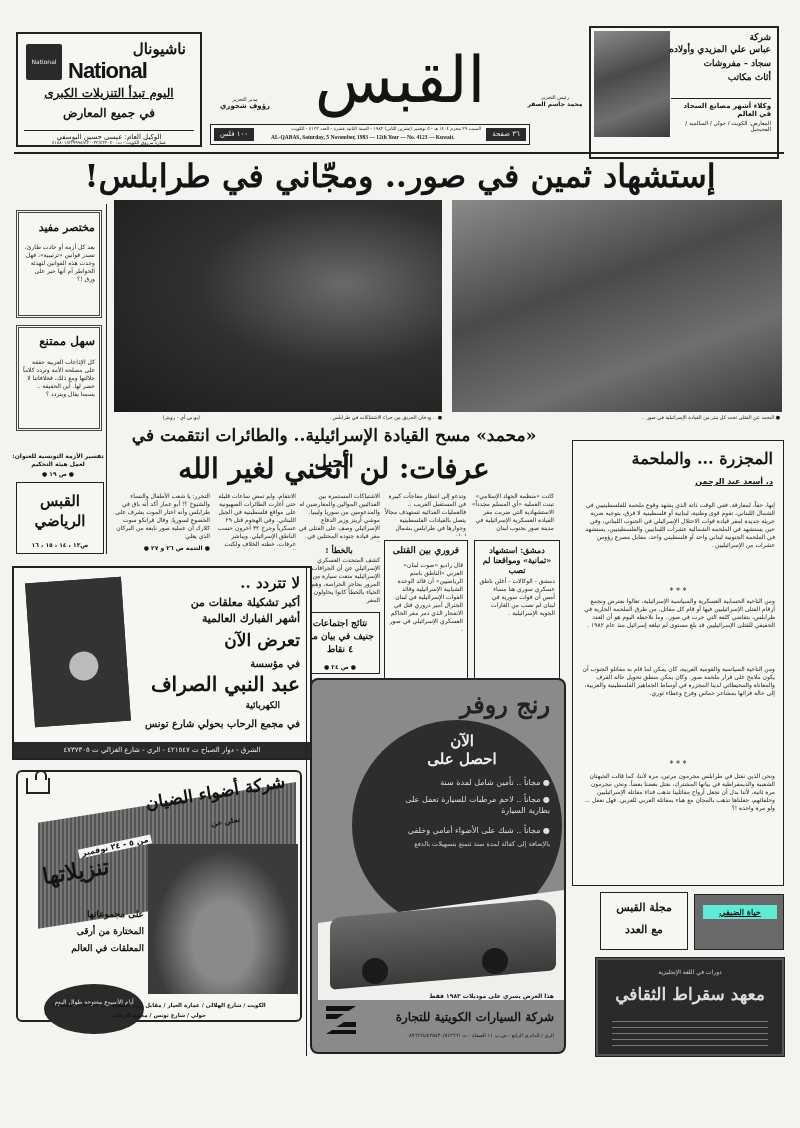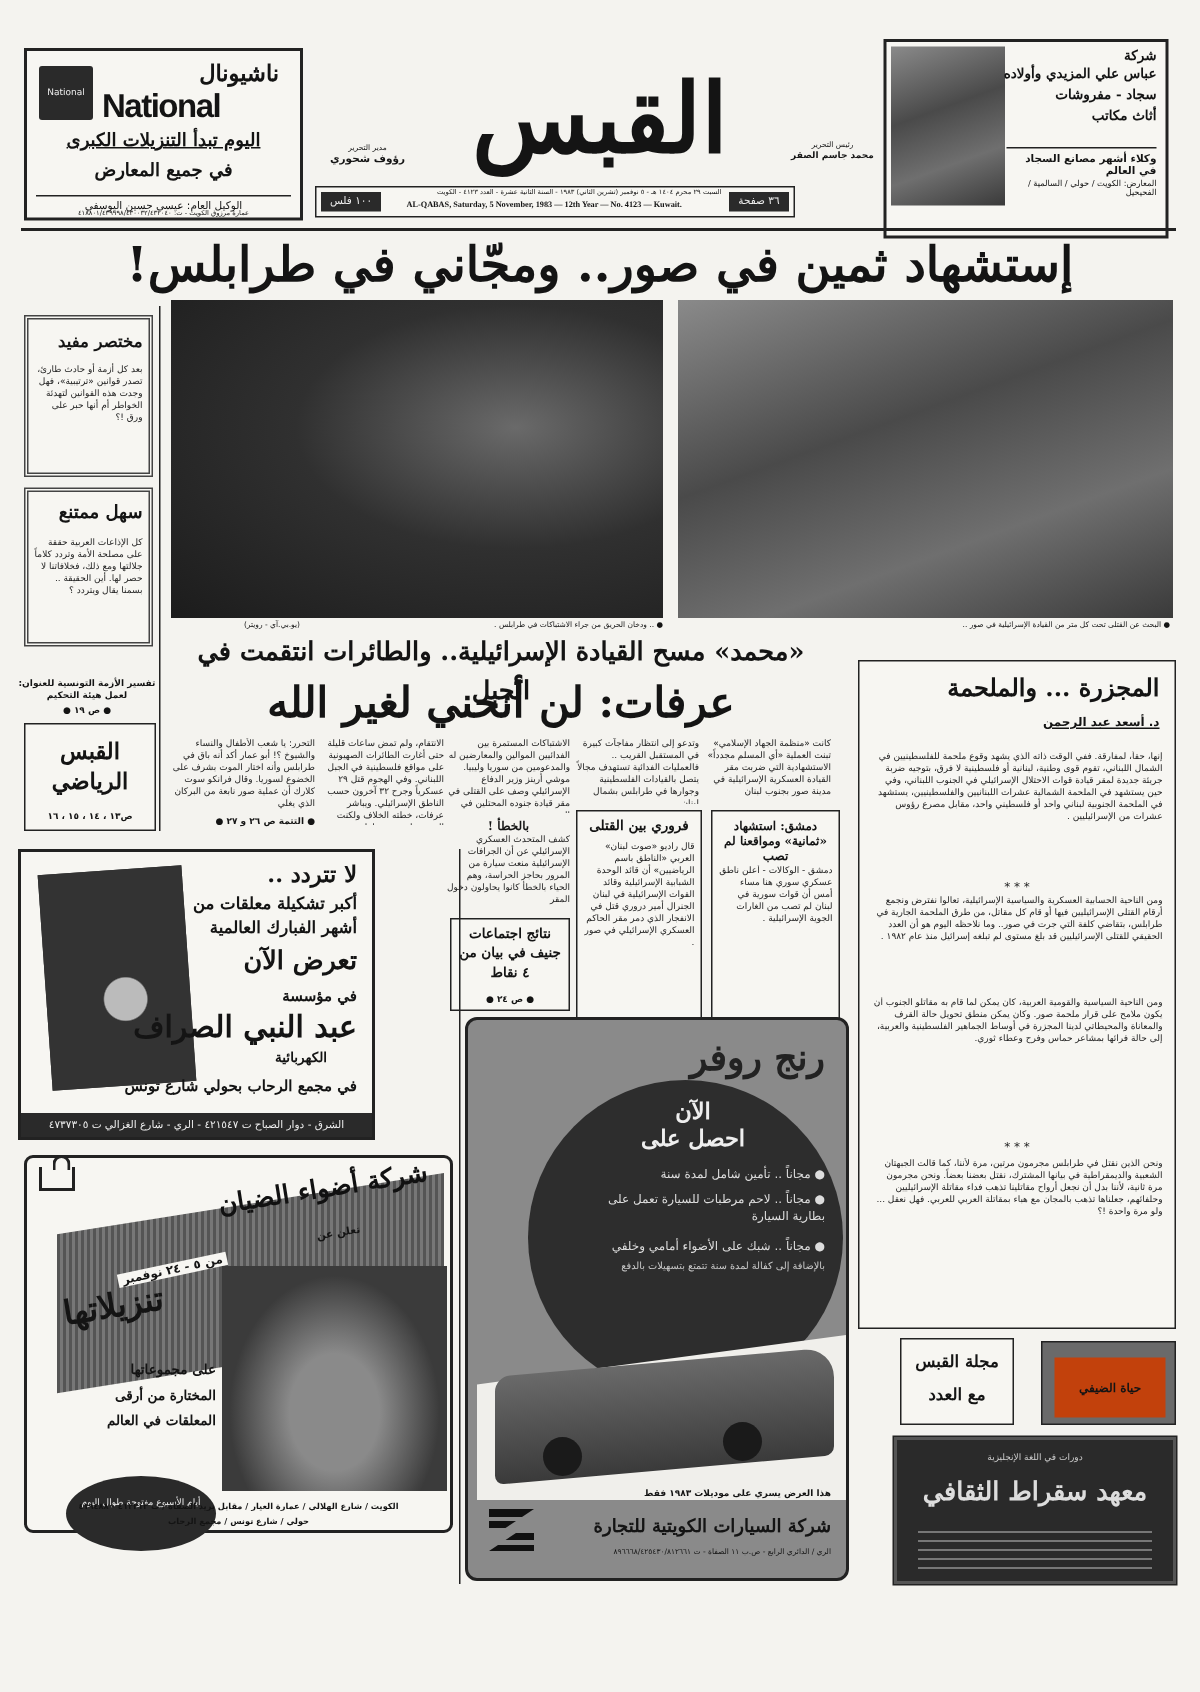--- a/index.html
+++ b/index.html
@@ -29,21 +29,21 @@
   <div class="abs rtl hl ctr" style="left:6px;right:6px;top:72px;font-size:12px;">في جميع المعارض</div>
   <div class="abs rtl ctr" style="left:6px;right:6px;top:96px;font-size:7px;border-top:1px solid #222;padding-top:2px;">الوكيل العام: عيسى حسين اليوسفي</div>
   <div class="abs rtl ctr" style="left:6px;right:6px;top:106px;font-size:4.5px;">عمارة مرزوق الكويت - ت: ٤١٨٨٠١/٤٣٩٩٩٨/٤٣٠٠٣٢/٤٣٢٠٤٠</div>
 </div>
 
 <div class="abs rtl ctr" style="left:210px;top:96px;width:70px;">
   <div style="font-size:5px;">مدير التحرير</div>
   <div style="font-size:7px;font-weight:bold;">رؤوف شحوري</div>
 </div>
 
-<div class="abs ctr hl" style="left:300px;top:40px;width:200px;height:80px;font-size:64px;line-height:80px;font-weight:700;letter-spacing:-2px;">القبس</div>
+<div class="abs ctr hl" style="left:300px;top:40px;width:200px;height:80px;font-size:64px;line-height:80px;font-weight:400;letter-spacing:-2px;">القبس</div>
 
 <div class="abs rtl ctr" style="left:520px;top:94px;width:70px;">
   <div style="font-size:5px;">رئيس التحرير</div>
   <div style="font-size:6px;font-weight:bold;">محمد جاسم الصقر</div>
 </div>
 
 <div class="abs box" style="left:210px;top:124px;width:320px;height:21px;">
   <div class="abs dark ctr" style="left:3px;top:3px;width:40px;height:13px;font-size:7px;line-height:13px;">١٠٠ فلس</div>
   <div class="abs rtl" style="left:50px;right:48px;top:1px;font-size:4.5px;white-space:nowrap;overflow:hidden;">السبت ٢٩ محرم ١٤٠٤ هـ - ٥ نوفمبر (تشرين الثاني) ١٩٨٣ - السنة الثانية عشرة - العدد ٤١٢٣ - الكويت</div>
   <div class="abs" style="left:60px;right:48px;top:9px;font-size:5.5px;font-weight:bold;font-family:'Liberation Serif',serif;white-space:nowrap;overflow:hidden;">AL-QABAS, Saturday, 5 November, 1983 — 12th Year — No. 4123 — Kuwait.</div>
@@ -120,21 +120,21 @@
   <div class="abs rtl txt" style="left:8px;right:8px;top:60px;height:82px;overflow:hidden;">إنها، حقاً، لمفارقة. ففي الوقت ذاته الذي يشهد وقوع ملحمة للفلسطينيين في الشمال اللبناني، تقوم قوى وطنية، لبنانية أو فلسطينية لا فرق، بتوجيه ضربة جريئة جديدة لمقر قيادة قوات الاحتلال الإسرائيلي في الجنوب اللبناني، وفي حين يستشهد في الملحمة الشمالية عشرات اللبنانيين والفلسطينيين، يستشهد في الملحمة الجنوبية لبناني واحد أو فلسطيني واحد، مقابل مصرع رؤوس عشرات من الإسرائيليين .</div>
   <div class="abs ctr" style="left:8px;right:8px;top:146px;font-size:8px;">* * *</div>
   <div class="abs rtl txt" style="left:8px;right:8px;top:156px;height:64px;overflow:hidden;">ومن الناحية الحسابية العسكرية والسياسية الإسرائيلية، تعالوا نفترض ونجمع أرقام القتلى الإسرائيليين فيها أو قام كل مقاتل، من طرق الملحمة الجارية في طرابلس، بتقاضي كلفة التي جرت في صور.. وما نلاحظه اليوم هو أن العدد الحقيقي للقتلى الإسرائيليين قد بلغ مستوى لم تبلغه إسرائيل منذ عام ١٩٨٢ .</div>
   <div class="abs rtl txt" style="left:8px;right:8px;top:224px;height:80px;overflow:hidden;">ومن الناحية السياسية والقومية العربية، كان يمكن لما قام به مقاتلو الجنوب أن يكون ملامح على قرار ملحمة صور. وكان يمكن منطق تحويل حالة القرف والمعاناة والمحيطاتي لدينا المجزرة في أوساط الجماهير الفلسطينية والعربية، إلى حالة فرائها بمشاعر حماس وفرح وعطاء ثوري.</div>
 </div>
 <div class="abs box" style="left:572px;top:760px;width:212px;height:126px;border-top:none;">
   <div class="abs ctr" style="left:8px;right:8px;top:0px;font-size:8px;">* * *</div>
   <div class="abs rtl txt" style="left:8px;right:8px;top:12px;height:108px;overflow:hidden;">ونحن الذين نقتل في طرابلس مجرمون مرتين، مرة لأننا، كما قالت الجبهتان الشعبية والديمقراطية في بيانها المشترك، نقتل بعضنا بعضاً. ونحن مجرمون مرة ثانية، لأننا بدل أن نجعل أرواح مقاتلينا تذهب فداء مقاتلة الإسرائيليين وحلفائهم، جعلناها تذهب بالمجان مع هباء بمقاتلة العربي للعربي. فهل نعقل ... ولو مرة واحدة !؟</div>
 </div>
 
-<div class="abs box" style="left:12px;top:566px;width:238px;height:194px;border-width:2px;">
+<div class="abs box" style="left:12px;top:566px;width:300px;height:194px;border-width:2px;">
   <div class="abs" style="left:16px;top:12px;width:96px;height:144px;background:radial-gradient(circle at 55% 60%,#bbb 0 14px,#333 15px),#2b2b2b;transform:rotate(-4deg);"></div>
   <div class="abs rtl hl" style="right:10px;top:6px;font-size:15px;">لا تتردد ..</div>
   <div class="abs rtl hl" style="right:10px;top:28px;font-size:11px;">أكبر تشكيلة معلقات من</div>
   <div class="abs rtl hl" style="right:10px;top:44px;font-size:11px;">أشهر الفبارك العالمية</div>
   <div class="abs rtl hl" style="right:10px;top:62px;font-size:17px;">تعرض الآن</div>
   <div class="abs rtl hl" style="right:10px;top:90px;font-size:10px;">في مؤسسة</div>
   <div class="abs rtl hl" style="right:10px;top:104px;font-size:20px;font-weight:900;">عبد النبي الصراف</div>
   <div class="abs rtl hl" style="right:30px;top:132px;font-size:9px;">الكهربائية</div>
   <div class="abs rtl hl" style="right:10px;top:150px;font-size:10px;">في مجمع الرحاب بحولي شارع تونس</div>
   <div class="abs rtl dark ctr" style="left:0;right:0;bottom:0;height:16px;font-size:7px;line-height:16px;">الشرق - دوار الصباح ت ٤٢١٥٤٧ - الري - شارع الغزالي ت ٤٧٣٧٣٠٥</div>
@@ -168,26 +168,26 @@
   <div class="abs" style="left:6px;top:210px;width:246px;height:110px;background:#f0efeb;clip-path:polygon(0 30%,100% 0,100% 100%,0 100%);"></div>
   <div class="abs" style="left:18px;top:228px;width:226px;height:72px;background:linear-gradient(180deg,#6a6a6a,#3a3a3a);border-radius:10px 20px 6px 6px;transform:skewY(-5deg);"></div>
   <div class="abs" style="left:50px;top:278px;width:26px;height:26px;border-radius:50%;background:#1a1a1a;"></div>
   <div class="abs" style="left:170px;top:268px;width:26px;height:26px;border-radius:50%;background:#1a1a1a;"></div>
   <div class="abs rtl" style="left:10px;right:10px;top:312px;font-size:6px;font-weight:bold;">هذا العرض يسري على موديلات ١٩٨٣ فقط</div>
   <div class="abs" style="left:14px;top:326px;width:30px;height:28px;background:repeating-linear-gradient(180deg,#111 0 5px,#8a8a8a 5px 8px);clip-path:polygon(0 0,100% 0,30% 50%,100% 50%,100% 100%,0 100%,70% 50%,0 50%);"></div>
   <div class="abs rtl hl" style="right:10px;top:330px;font-size:12px;">شركة السيارات الكويتية للتجارة</div>
   <div class="abs rtl" style="left:50px;right:10px;top:352px;font-size:5px;white-space:nowrap;overflow:hidden;">الري / الدائري الرابع - ص.ب ١١ الصفاة - ت ٨٩٦٦٦٨/٤٢٥٤٣٠/٨١٢٦٦١</div>
 </div>
 
-<div class="abs box" style="left:600px;top:892px;width:76px;height:58px;">
+<div class="abs box" style="left:600px;top:892px;width:88px;height:58px;">
   <div class="abs rtl ctr hl" style="left:2px;right:2px;top:8px;font-size:11px;">مجلة القبس</div>
   <div class="abs rtl ctr hl" style="left:2px;right:2px;top:30px;font-size:11px;">مع العدد</div>
 </div>
 <div class="abs" style="left:694px;top:894px;width:90px;height:56px;background:#6a6a6a;border:1.5px solid #222;">
-  <div class="abs rtl ctr hl" style="left:8px;right:6px;top:10px;font-size:8px;background:#c2410c;padding:15px;">حياة الضيفي</div>
+  <div class="abs rtl ctr hl" style="left:8px;right:6px;top:10px;font-size:8px;background:#5eead4;padding:2px;text-decoration:underline;">حياة الضيفي</div>
 </div>
 <div class="abs" style="left:596px;top:958px;width:188px;height:98px;background:#2a2a2a;border:2px solid #555;outline:1px solid #222;">
   <div class="abs rtl ctr" style="left:4px;right:4px;top:8px;font-size:6px;color:#ccc;">دورات في اللغة الإنجليزية</div>
   <div class="abs rtl ctr hl" style="left:4px;right:4px;top:24px;font-size:17px;color:#ddd;">معهد سقراط الثقافي</div>
   <div class="abs" style="left:14px;right:14px;top:56px;height:34px;background:repeating-linear-gradient(180deg,transparent 0 5px,#777 5px 6px);"></div>
 </div>
 
 <div class="abs rule" style="left:306px;top:566px;width:1px;height:490px;"></div>
 
 </body></html>

